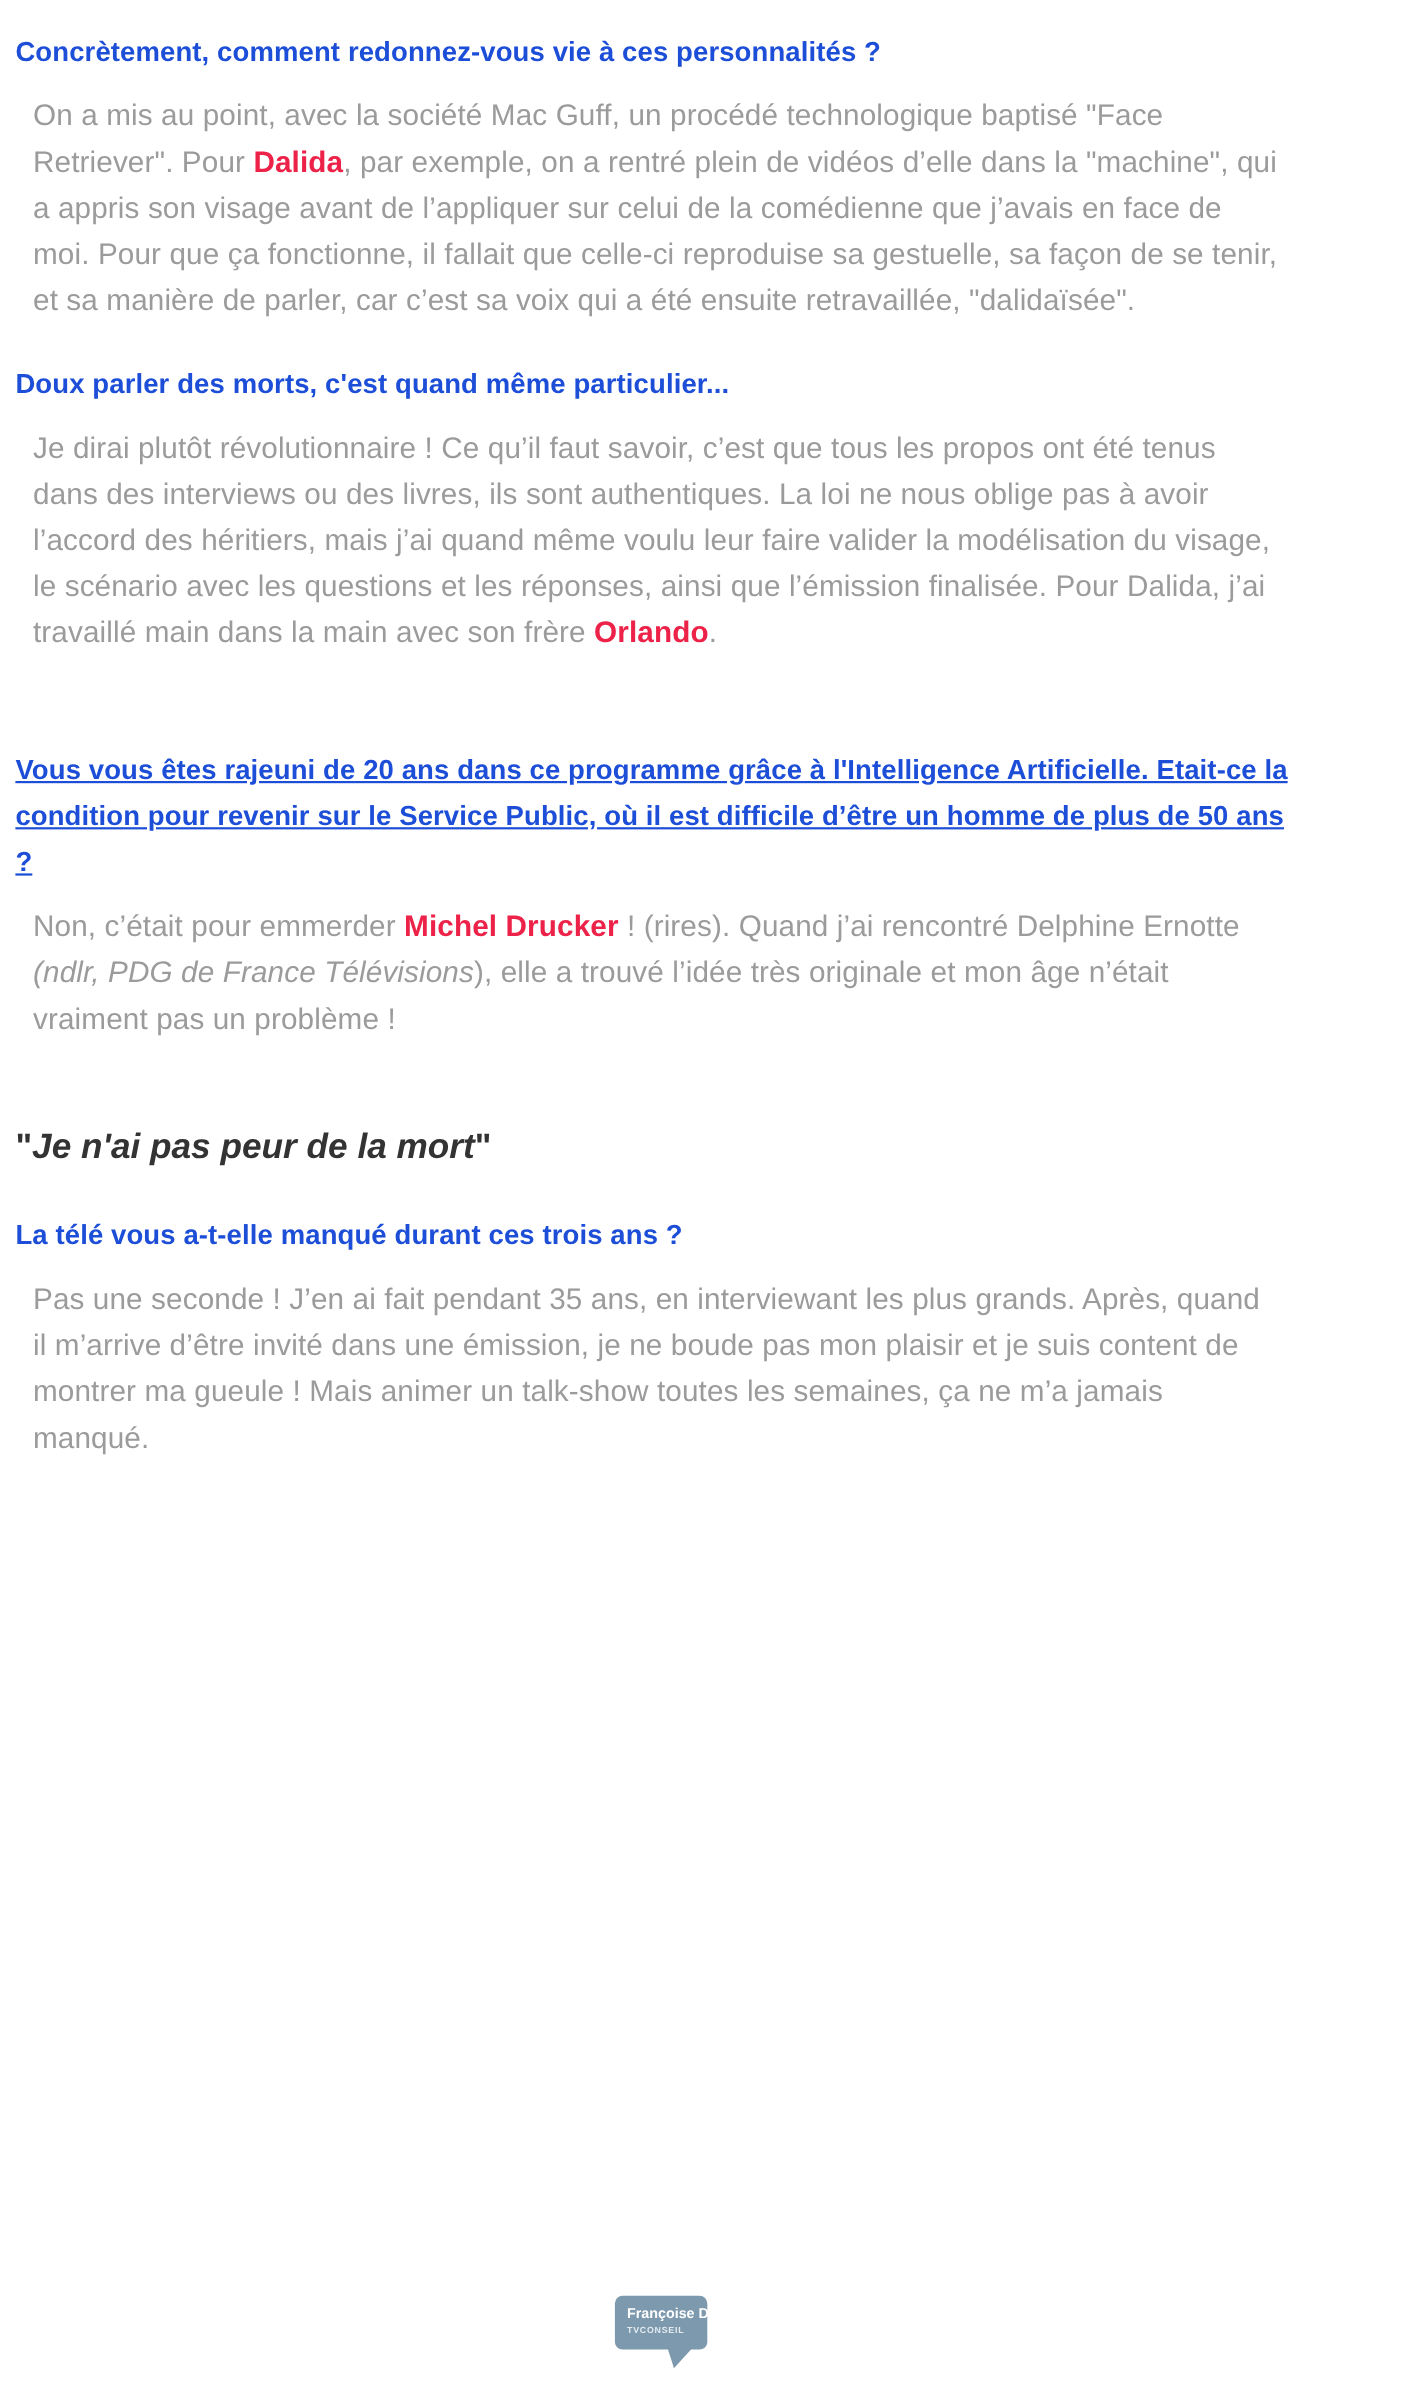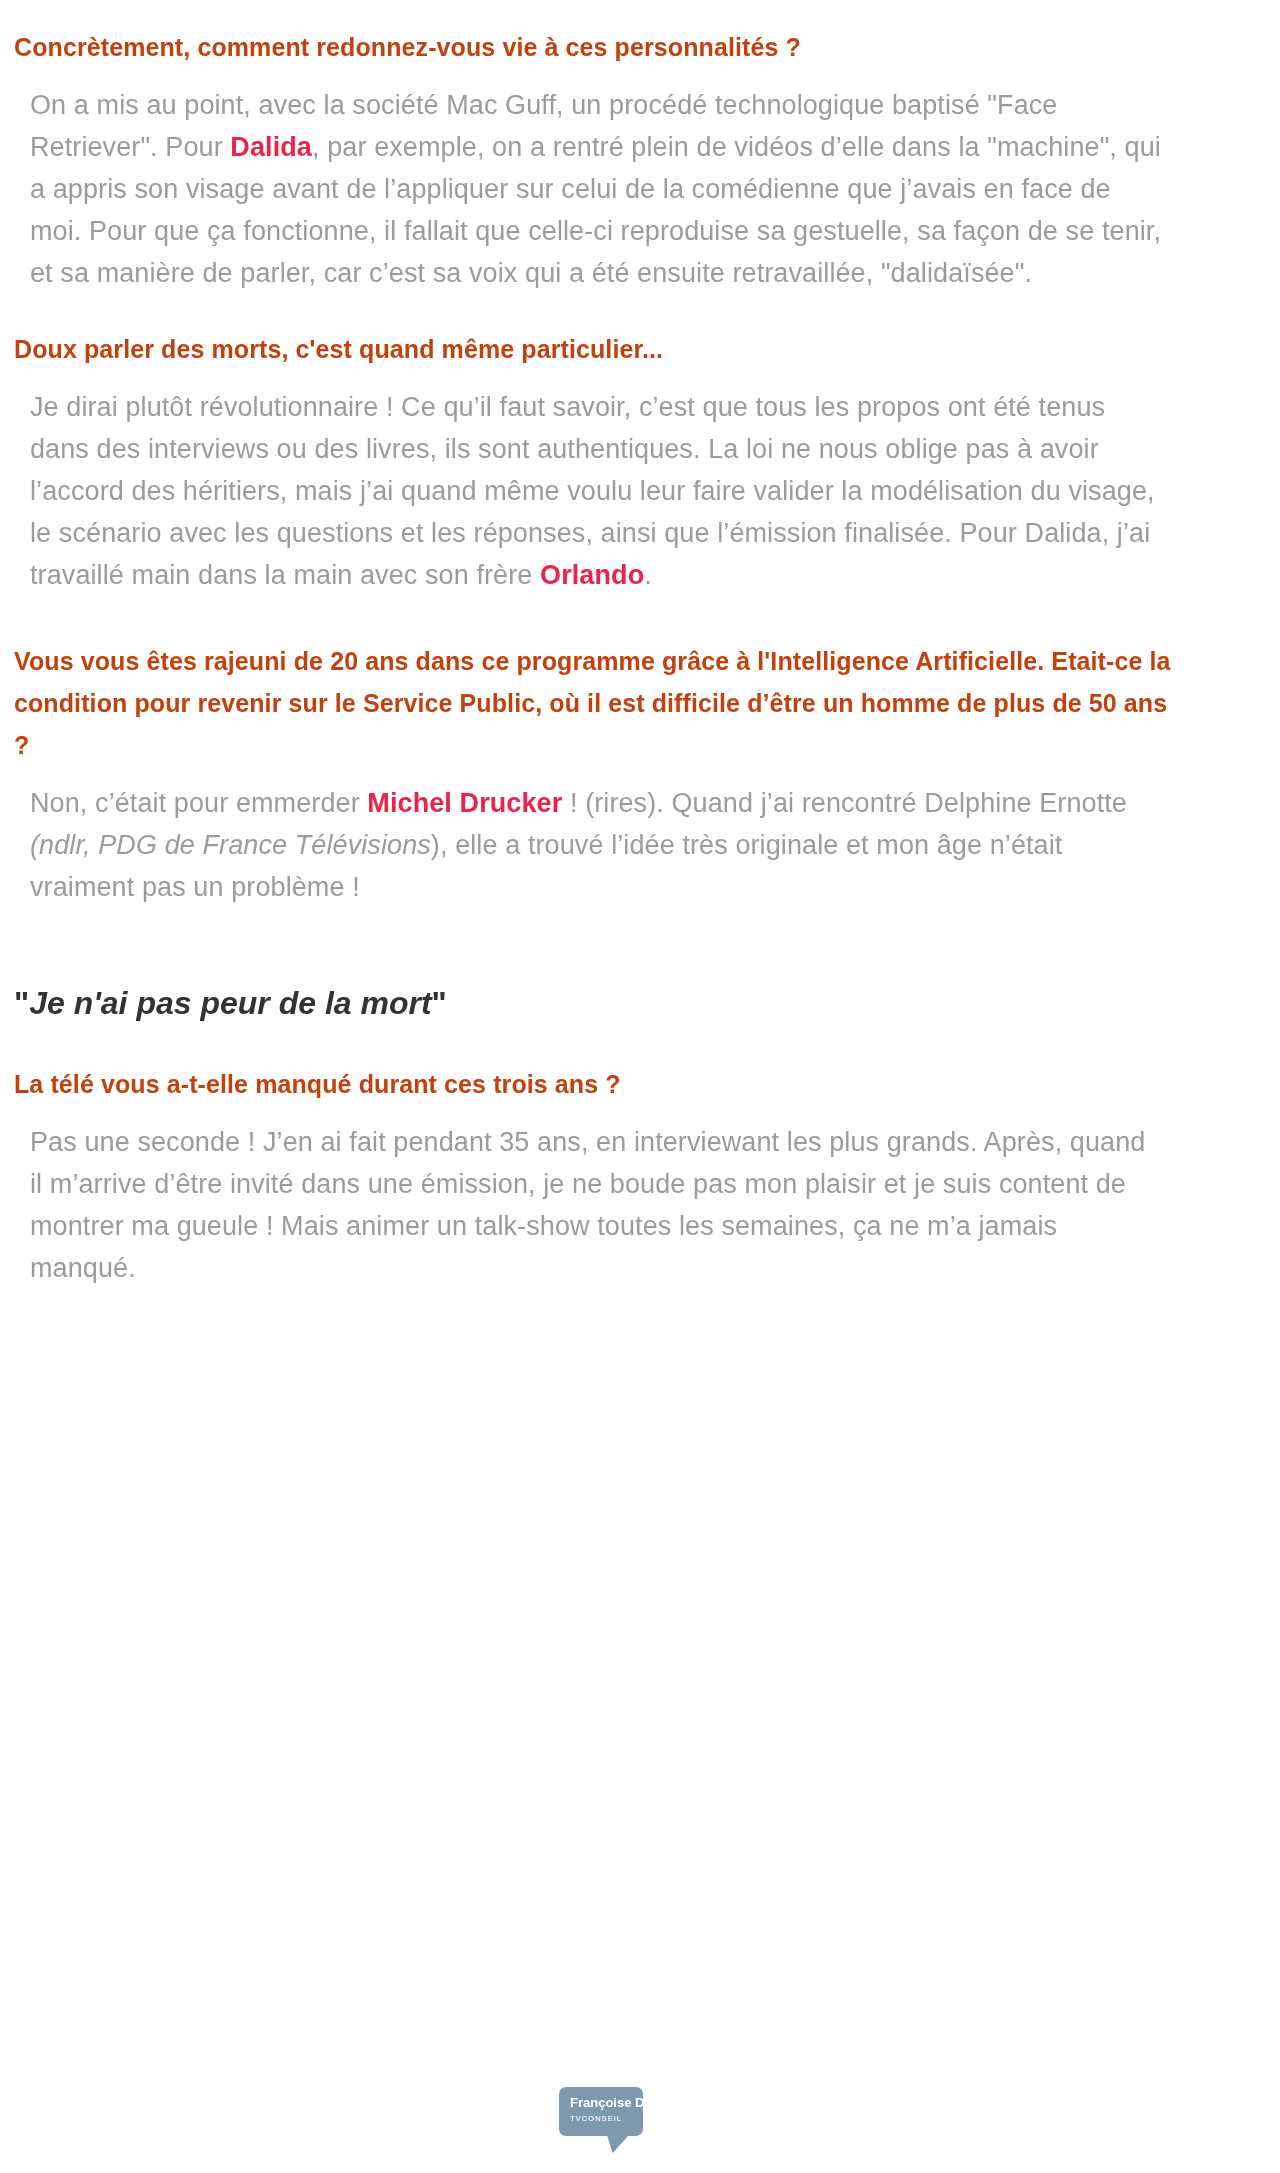--- a/index.html
+++ b/index.html
@@ -16,21 +16,21 @@
     font-family: "Liberation Sans", sans-serif;
     overflow: hidden;
   }
   .content {
     padding: 26px 100px 0 14px;
   }
   .question {
     font-size: 25px;
     line-height: 42px;
     font-weight: bold;
-    color: #c2410c;
+    color: #1d4ed8;
     margin: 0;
     letter-spacing: 0.1px;
   }
   .section-heading {
     font-size: 32px;
     line-height: 46px;
     font-weight: bold;
     color: #333333;
     margin: 0;
     letter-spacing: 0.1px;
@@ -59,21 +59,21 @@
     cursor: pointer;
   }
   .italic-note {
     font-style: italic;
   }
   
   .m-p1 { margin-top: 82px; }
   .m-h2 { margin-top: 80px; }
   .m-q2 { margin-top: 34px; }
   .m-p2 { margin-top: 83px; }
-  .m-q3 { margin-top: 44px; }
+  .m-q3 { margin-top: 83px; text-decoration: underline; }
   .m-p3 { margin-top: 80px; }
   .m-h3 { margin-top: 72px; }
   .m-q4 { margin-top: 37px; }
   .m-p4 { margin-top: 76px; }
 
   
   .logo {
     position: absolute;
     left: 559px;
     top: 2087px;

